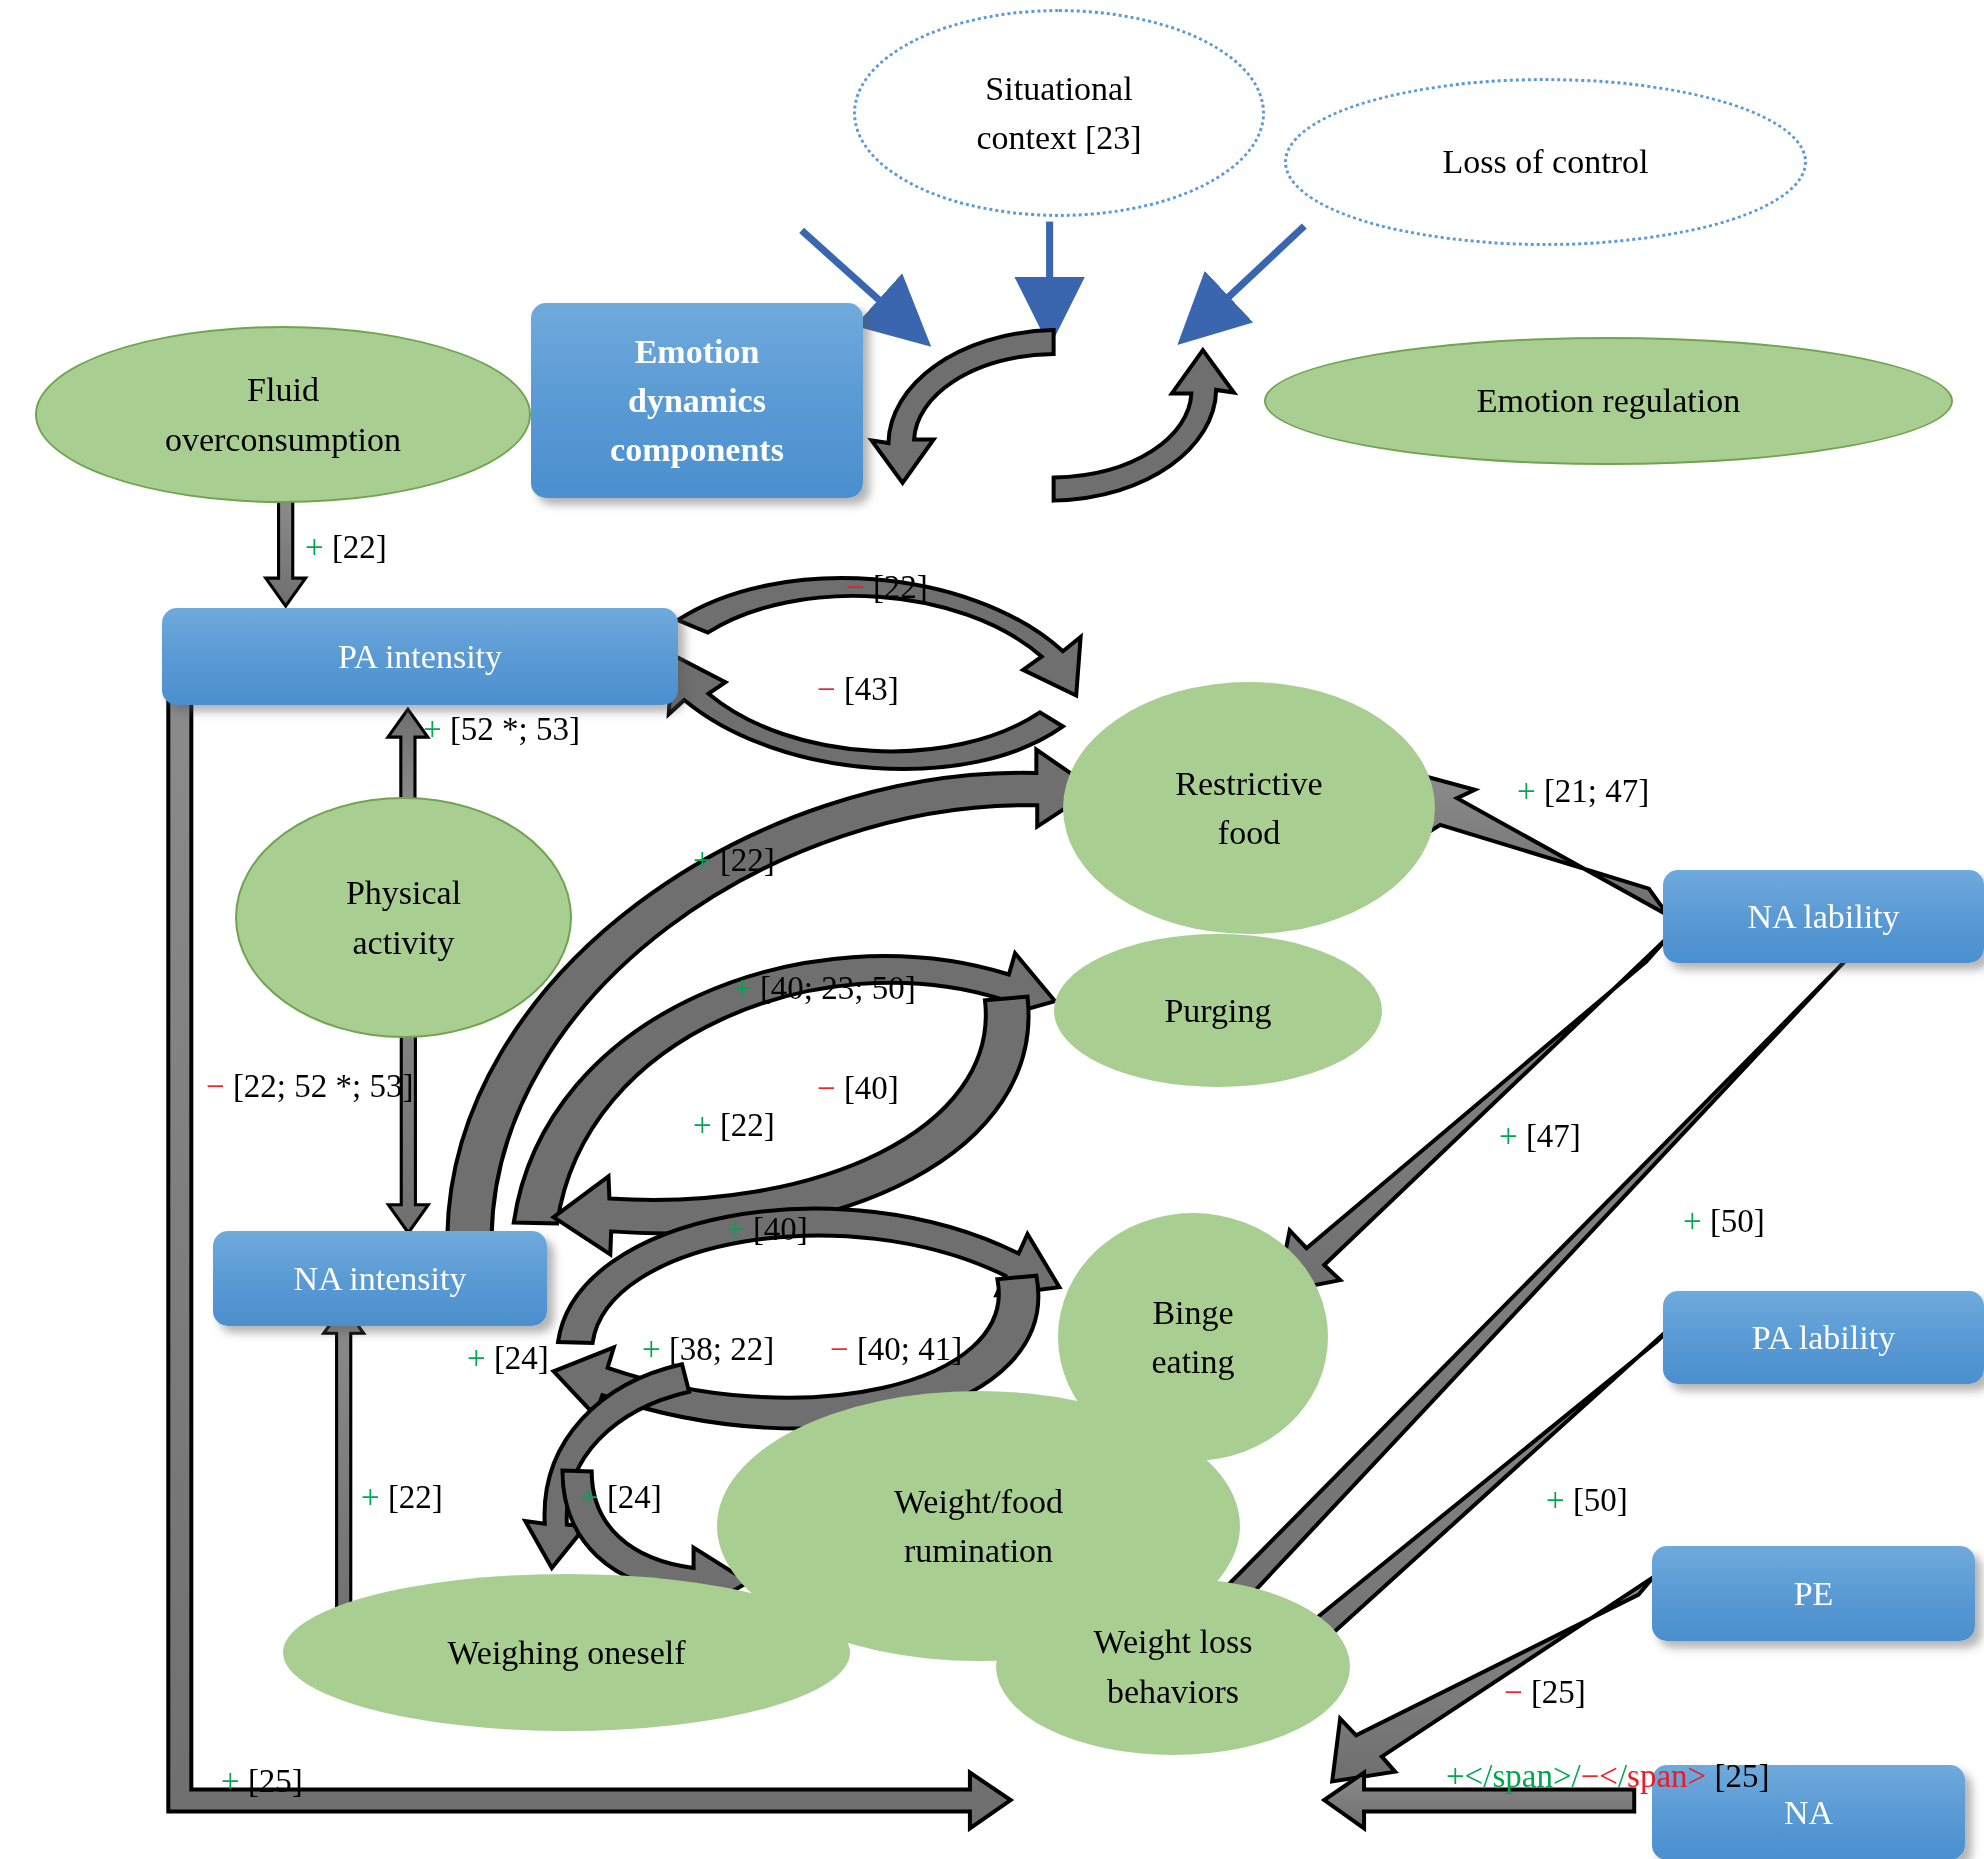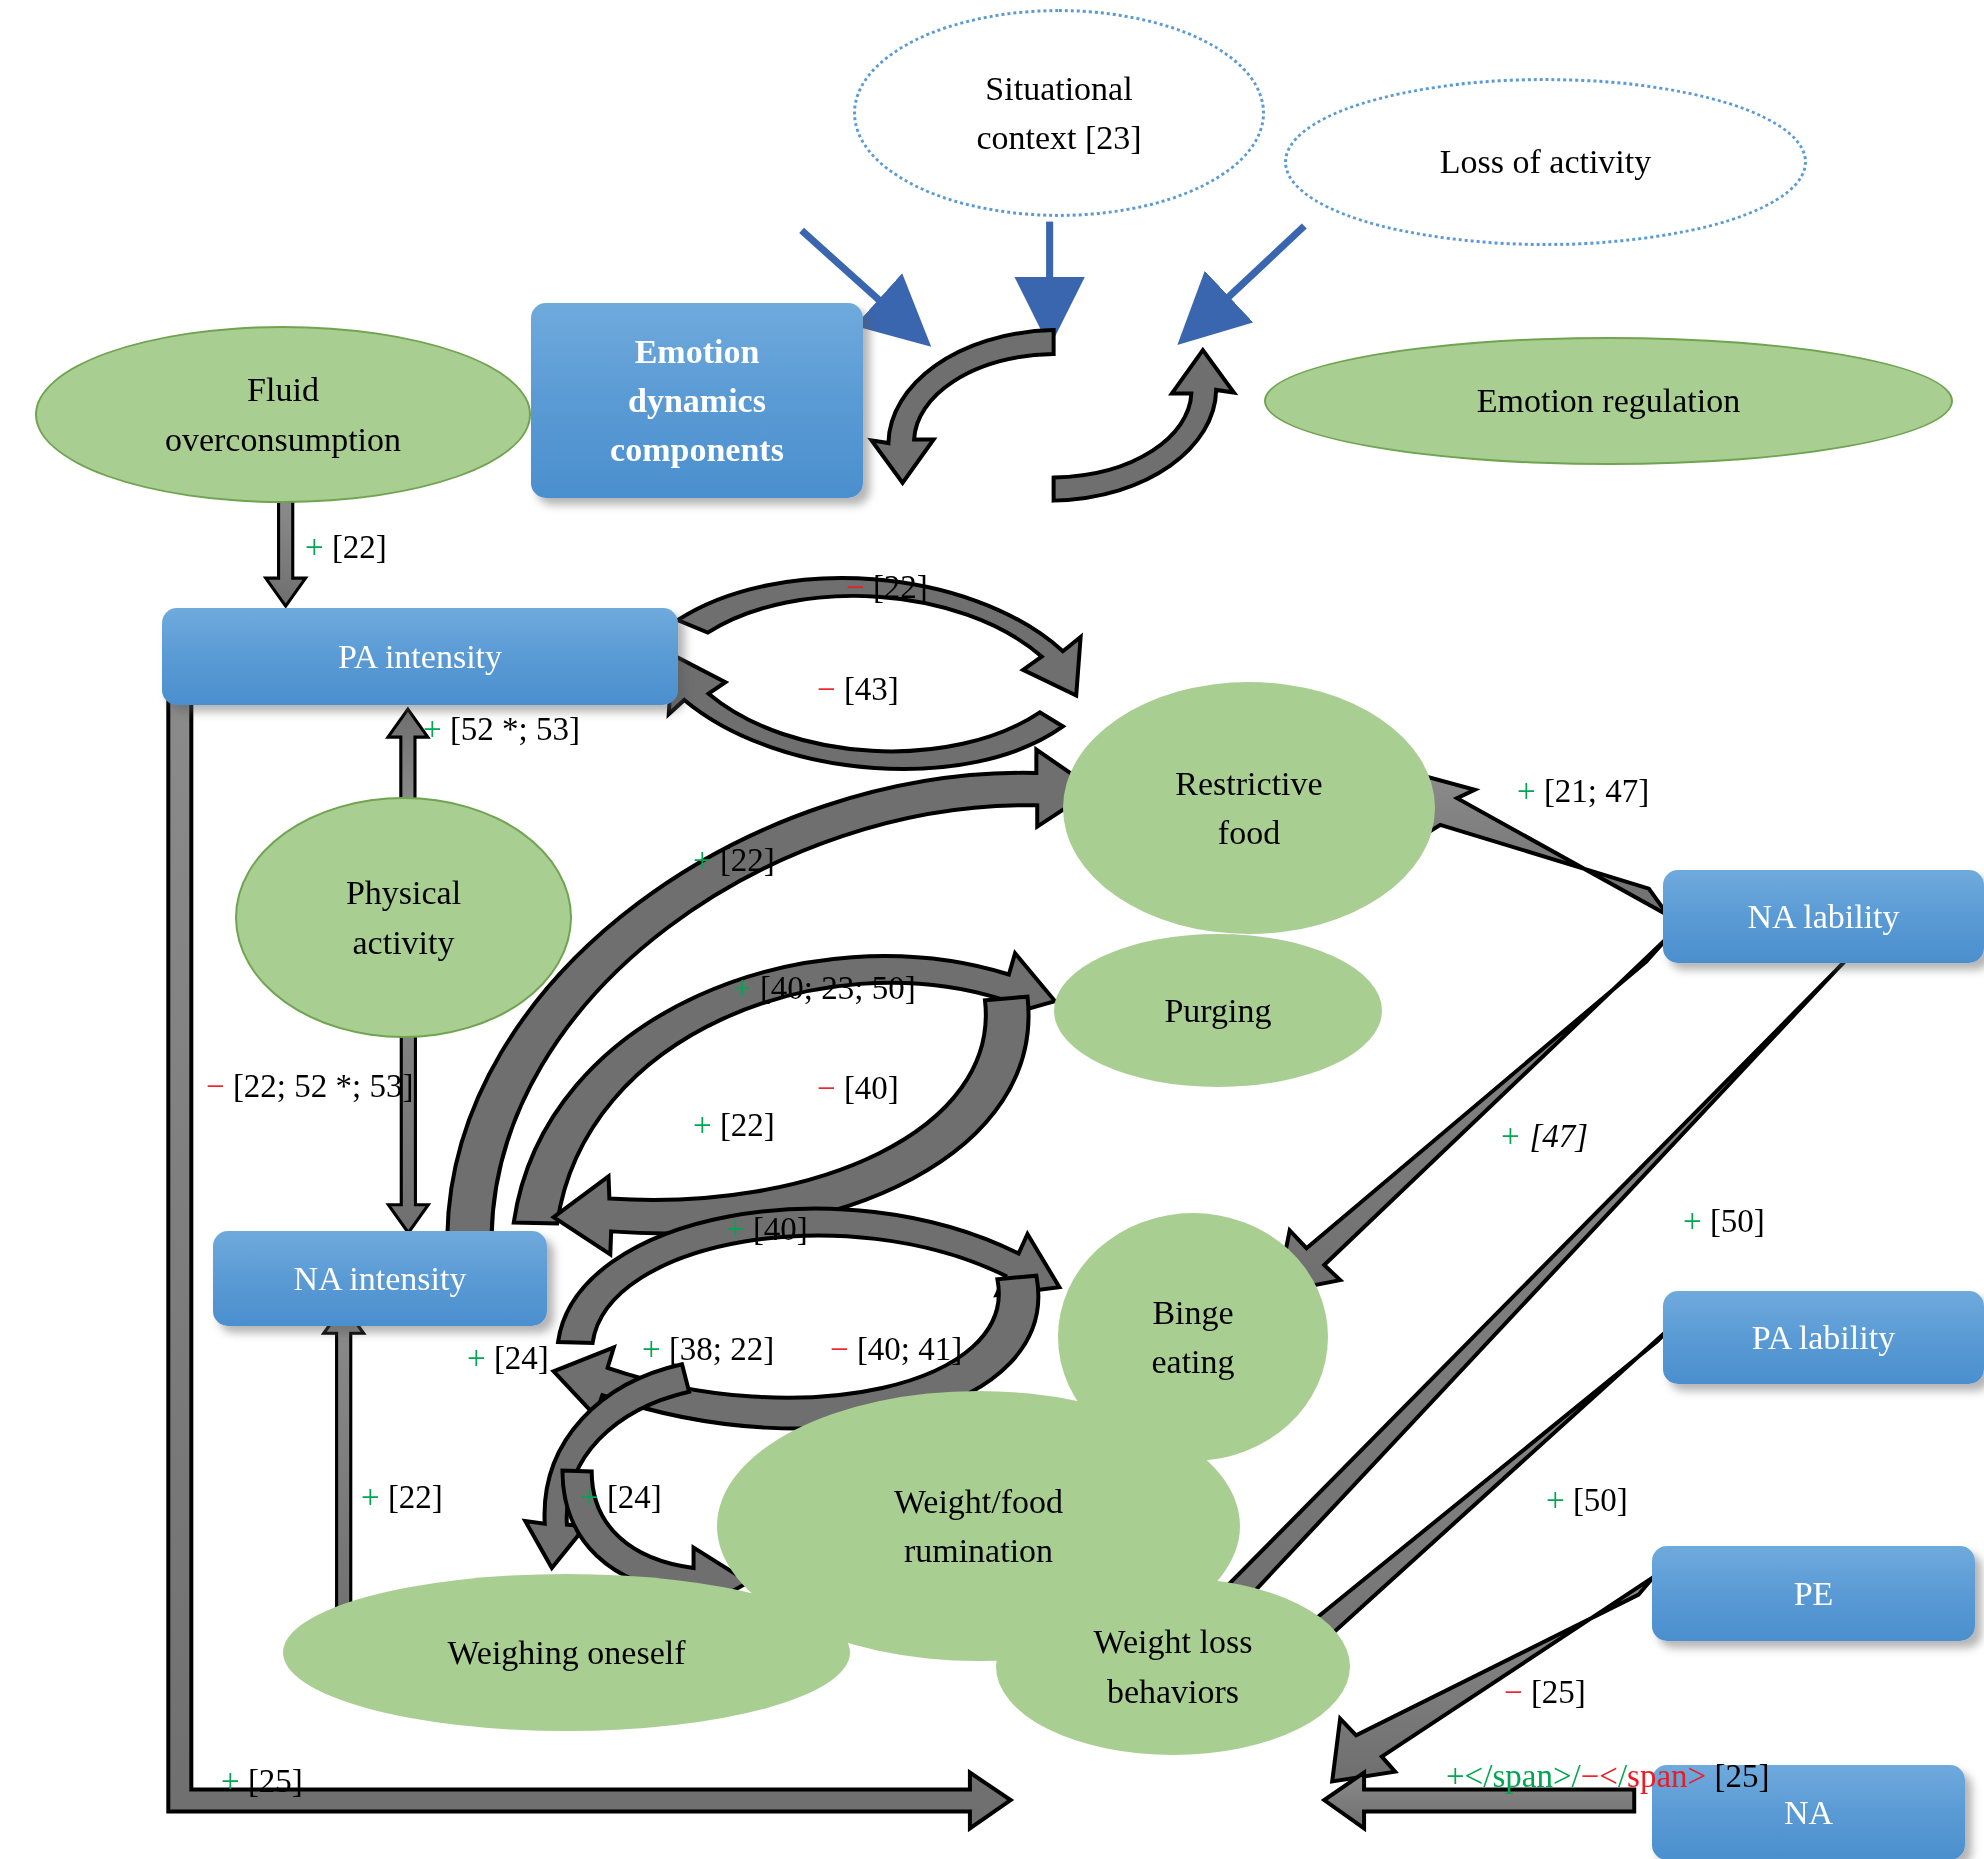--- a/index.html
+++ b/index.html
@@ -147,21 +147,21 @@
       <path d="M380,1560 L380,4090 L2190,4090 L2190,4128 L2282,4064 L2190,4002 L2190,4040 L432,4040 L432,1560 Z"></path>
     </g>
   </svg>
 
 
   <div class="node ellipse-dotted" style="left:853px;top:8.9px;width:412px;height:208px;">
     <span>Situational<br>context [23]</span>
   </div>
 
   <div class="node ellipse-dotted" style="left:1284px;top:78px;width:523px;height:168px;">
-    <span>Loss of activity</span>
+    <span>Loss of control</span>
   </div>
 
   <div class="node ellipse-green bordered" style="left:35px;top:326px;width:496px;height:177px;">
     <span>Fluid<br>overconsumption</span>
   </div>
 
   <div class="node ellipse-green bordered bold" style="left:1264px;top:337px;width:689px;height:128px;">
     <span>Emotion regulation</span>
   </div>
 
@@ -294,21 +294,21 @@
   <div class="elabel" style="left:361px;top:1481px;">
     <span class="plus">+</span>
     <span>[22]</span>
   </div>
 
   <div class="elabel" style="left:1517px;top:775px;">
     <span class="plus">+</span>
     <span>[21; 47]</span>
   </div>
 
-  <div class="elabel" style="left:1499px;top:1120px;font-style:italic;">
+  <div class="elabel" style="left:1499px;top:1120px;">
     <span class="plus">+</span>
     <span>[47]</span>
   </div>
 
   <div class="elabel" style="left:1683px;top:1205px;">
     <span class="plus">+</span>
     <span>[50]</span>
   </div>
 
   <div class="elabel" style="left:1546px;top:1484px;">

